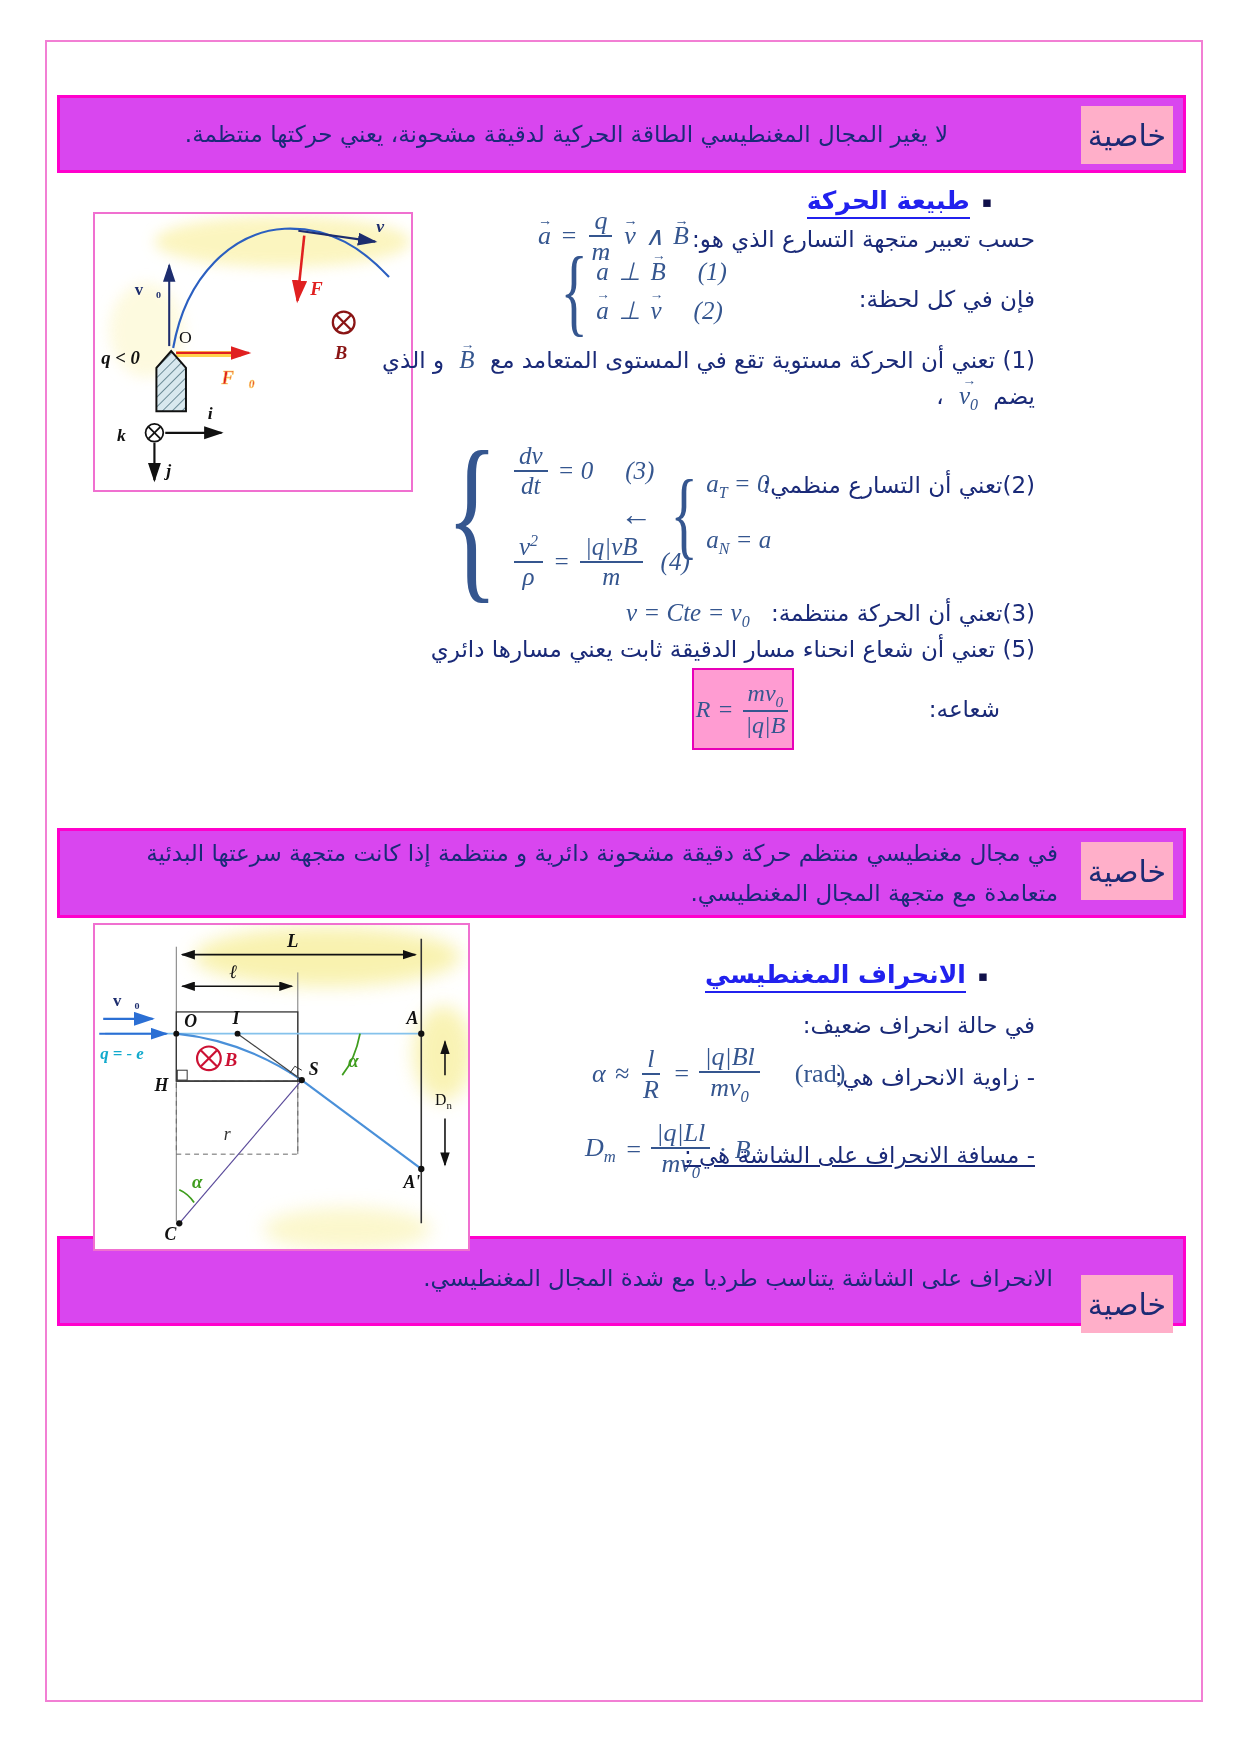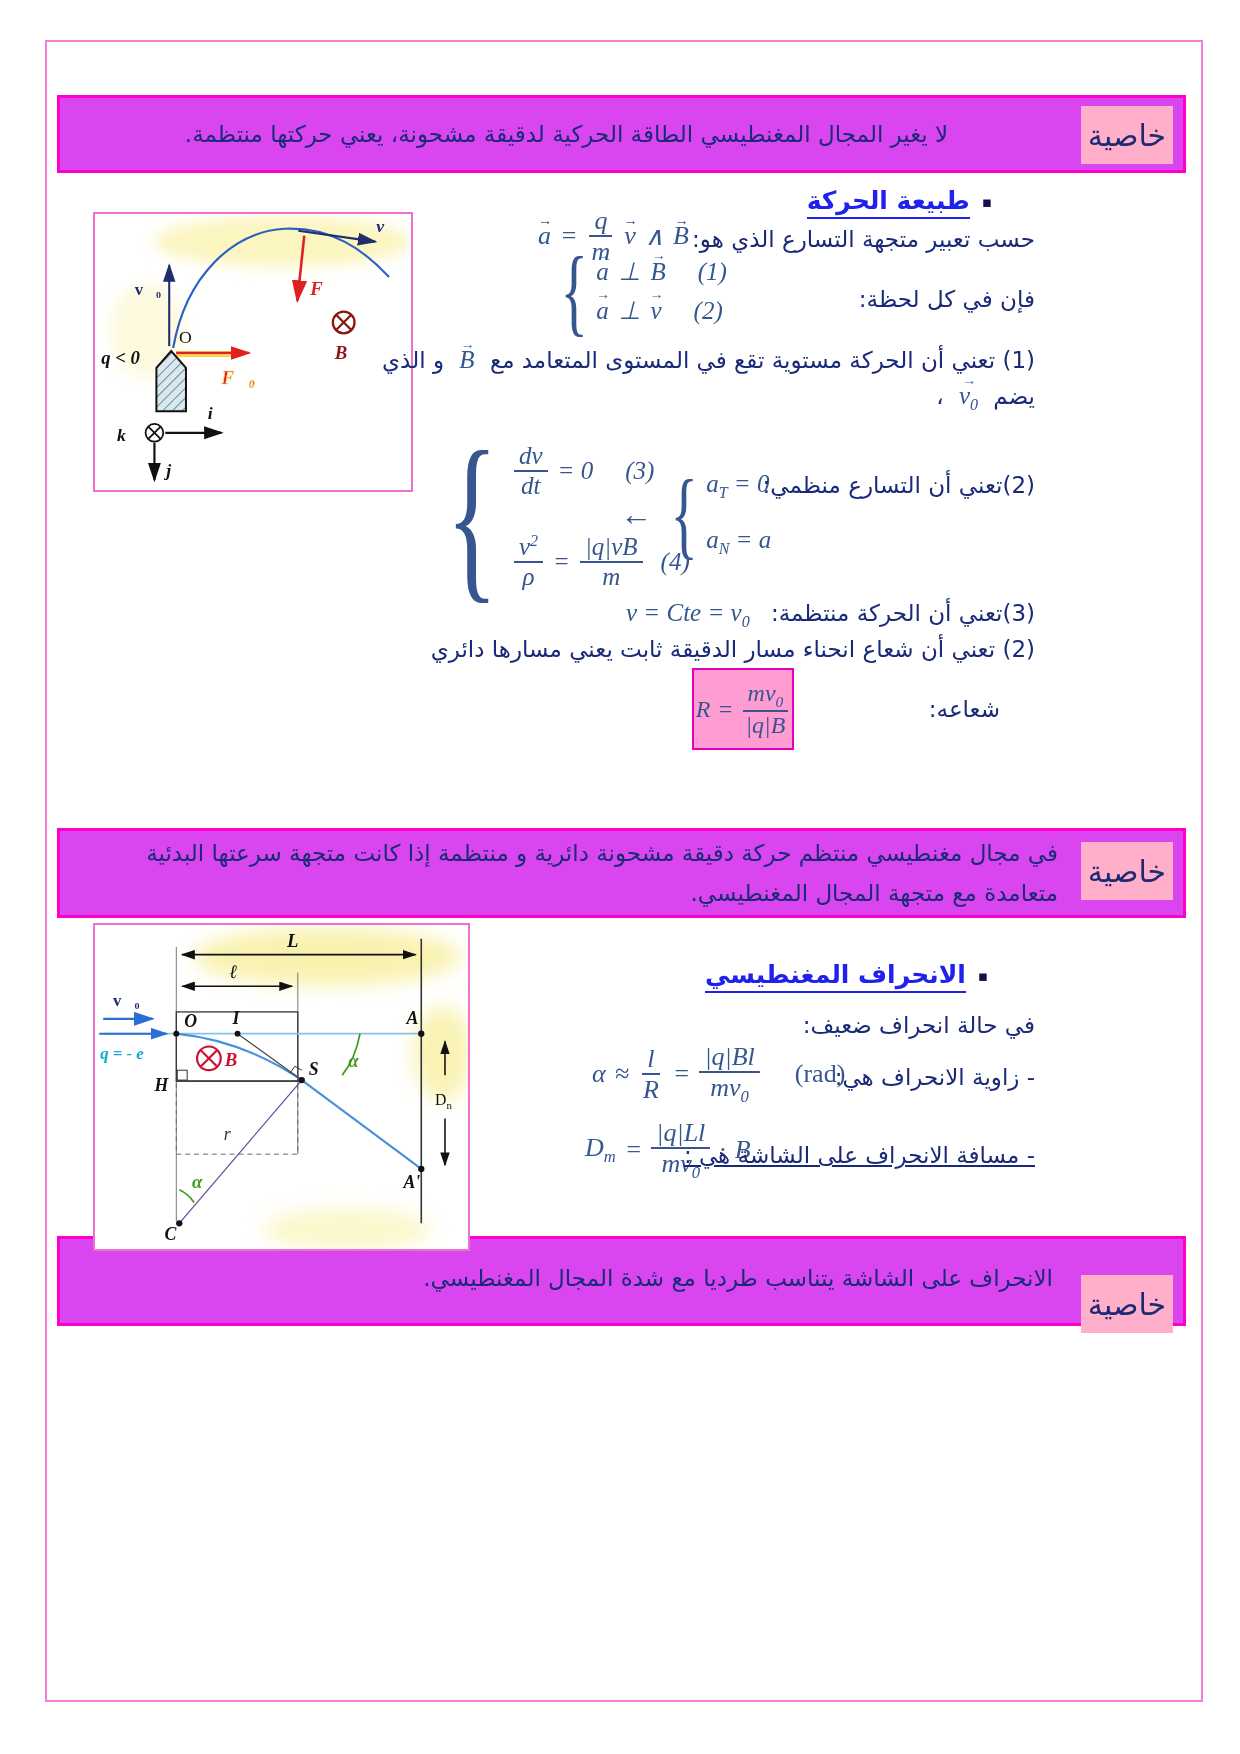--- a/index.html
+++ b/index.html
@@ -202,21 +202,21 @@
     </div>
   </div>
 </div>
 <div class="ar" style="right:205px;top:472px;">(2)تعني أن التسارع منظمي:</div>
 
 <div class="ar" style="right:205px;top:600px;">(3)تعني أن الحركة منتظمة:</div>
 <div class="eq" style="left:626px;top:599px;font-size:25px;">
   <span><span>v = Cte = v</span><sub>0</sub></span>
 </div>
 
-<div class="ar" style="right:205px;top:636px;">(2) تعني أن شعاع انحناء مسار الدقيقة ثابت يعني مسارها دائري</div>
+<div class="ar" style="right:205px;top:636px;">(5) تعني أن شعاع انحناء مسار الدقيقة ثابت يعني مسارها دائري</div>
 
 <div class="ar" style="right:240px;top:696px;">شعاعه:</div>
 <div class="rbox">
   <span>R</span>
   <span>=</span>
   <span class="frac">
     <span class="num"><span>mv</span><sub>0</sub></span>
     <span class="den">|q|B</span>
   </span>
 </div>

